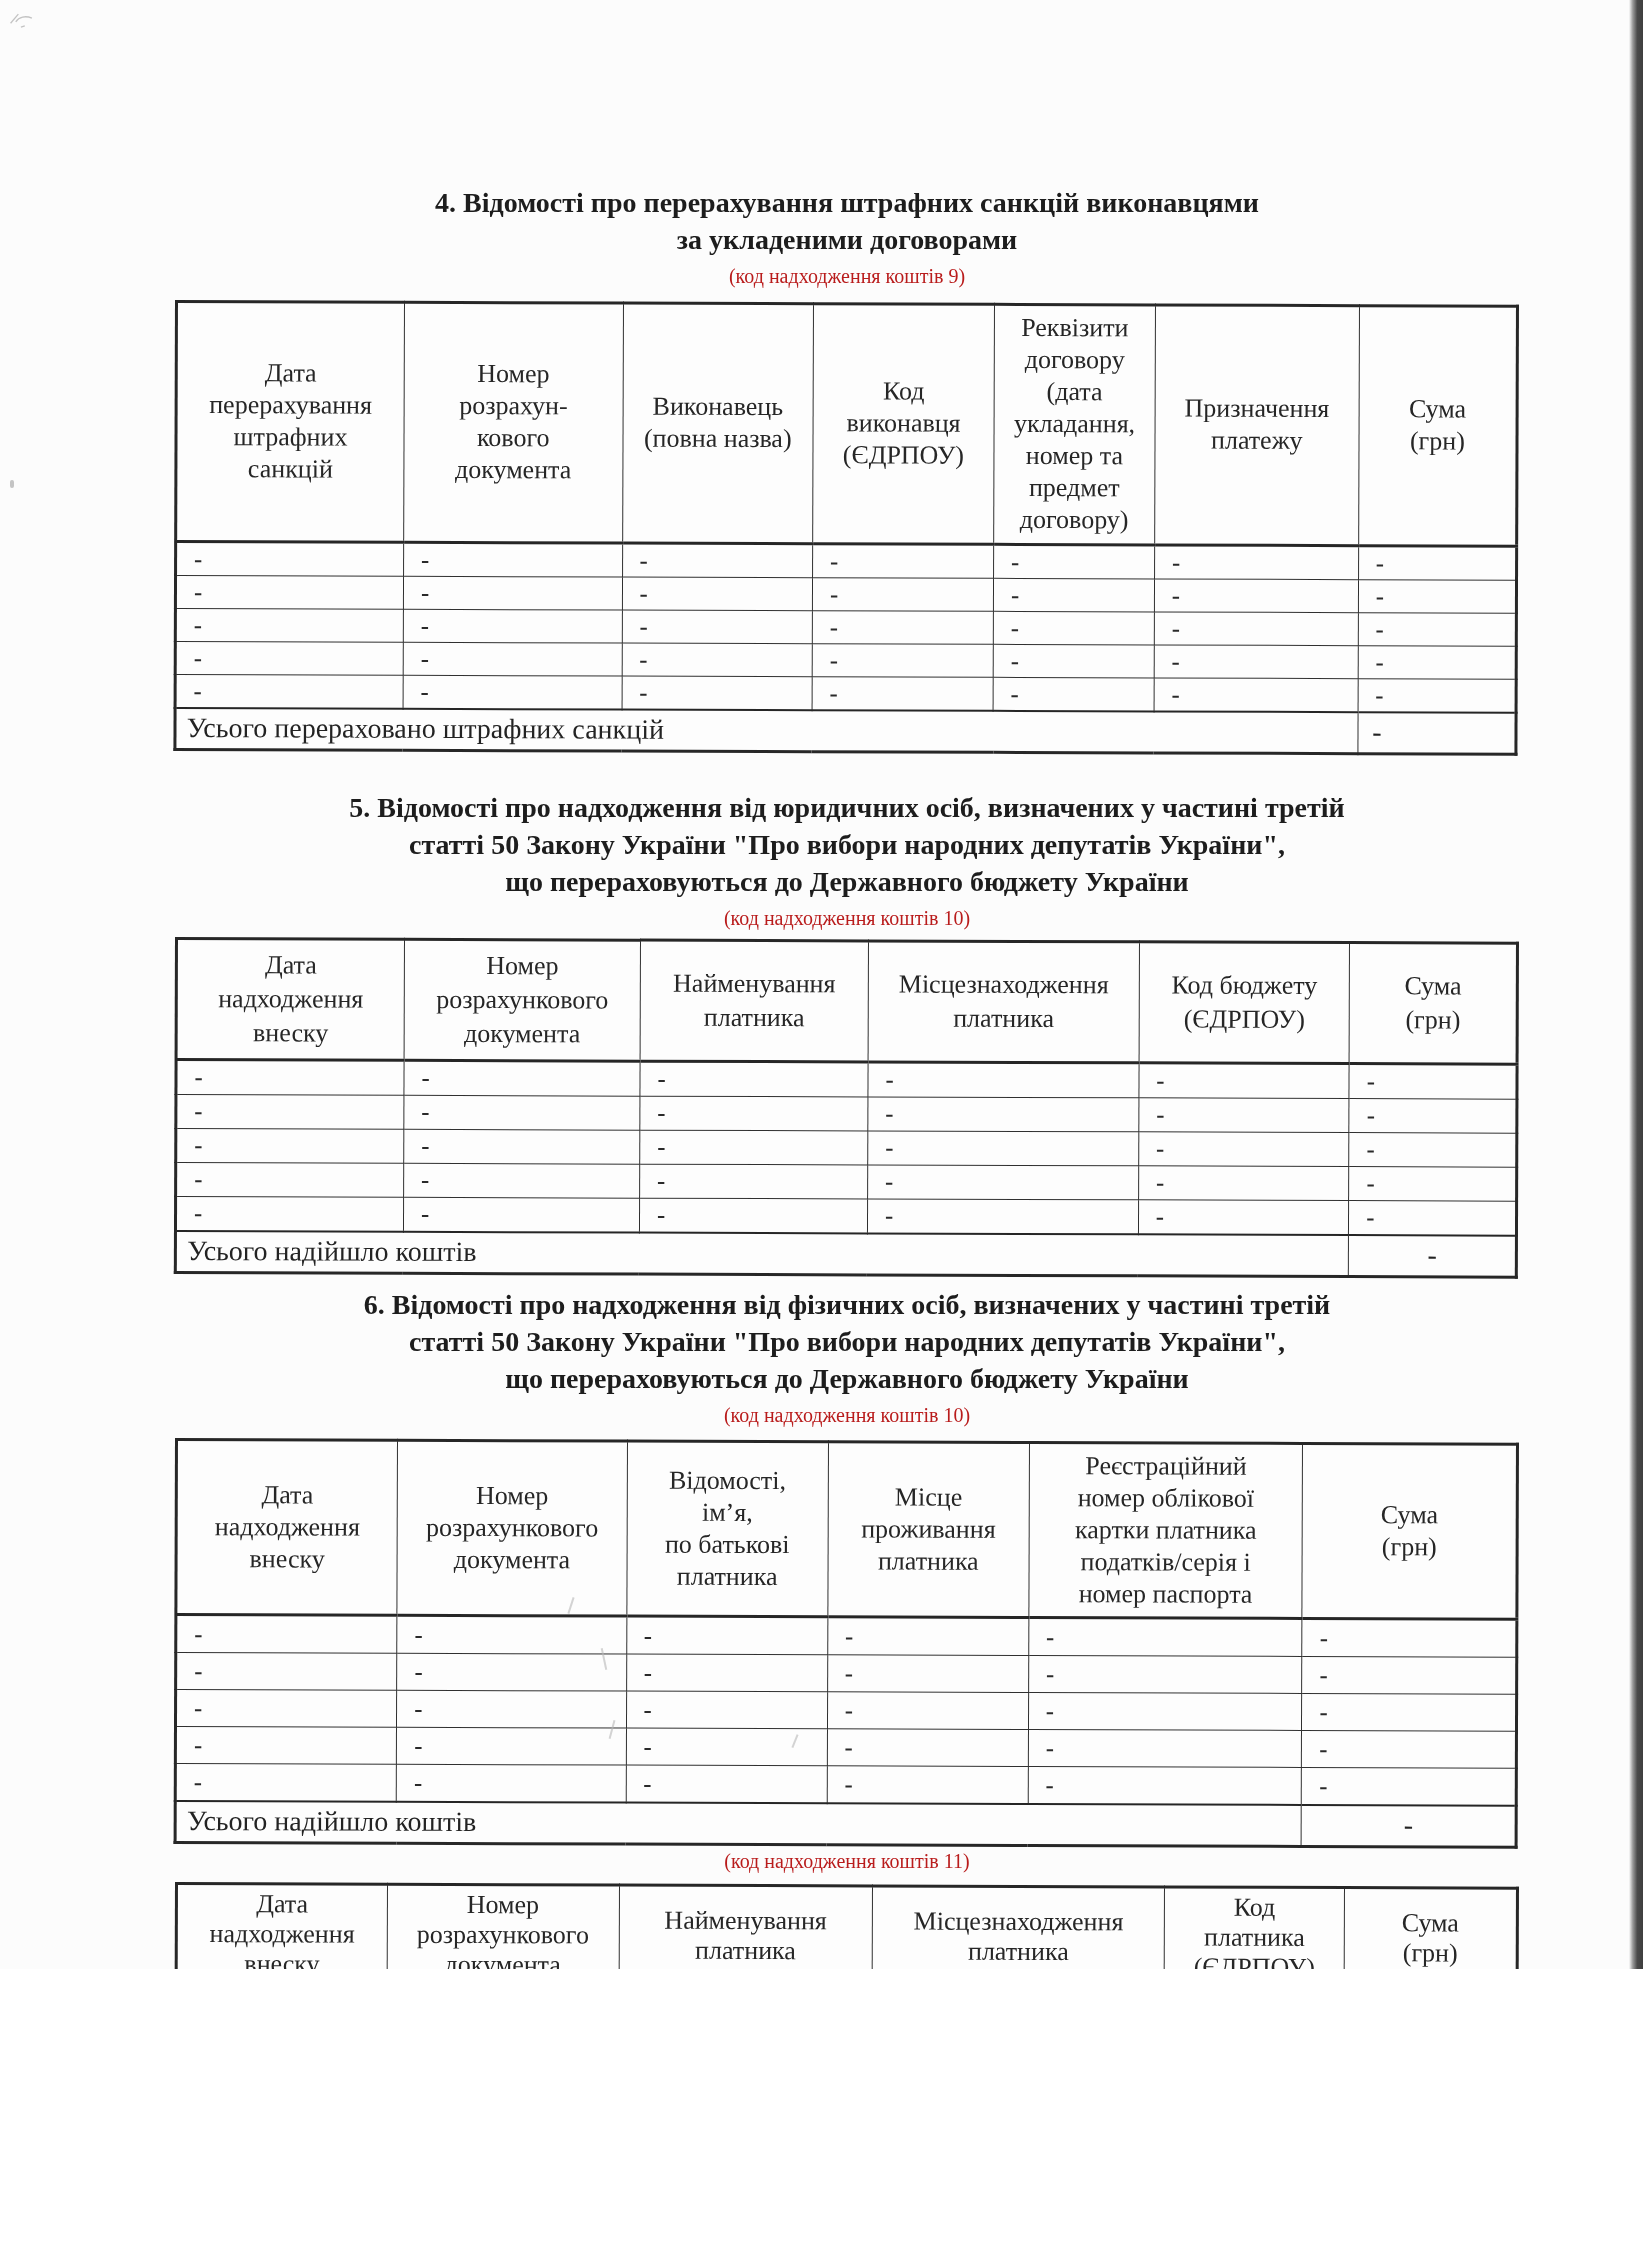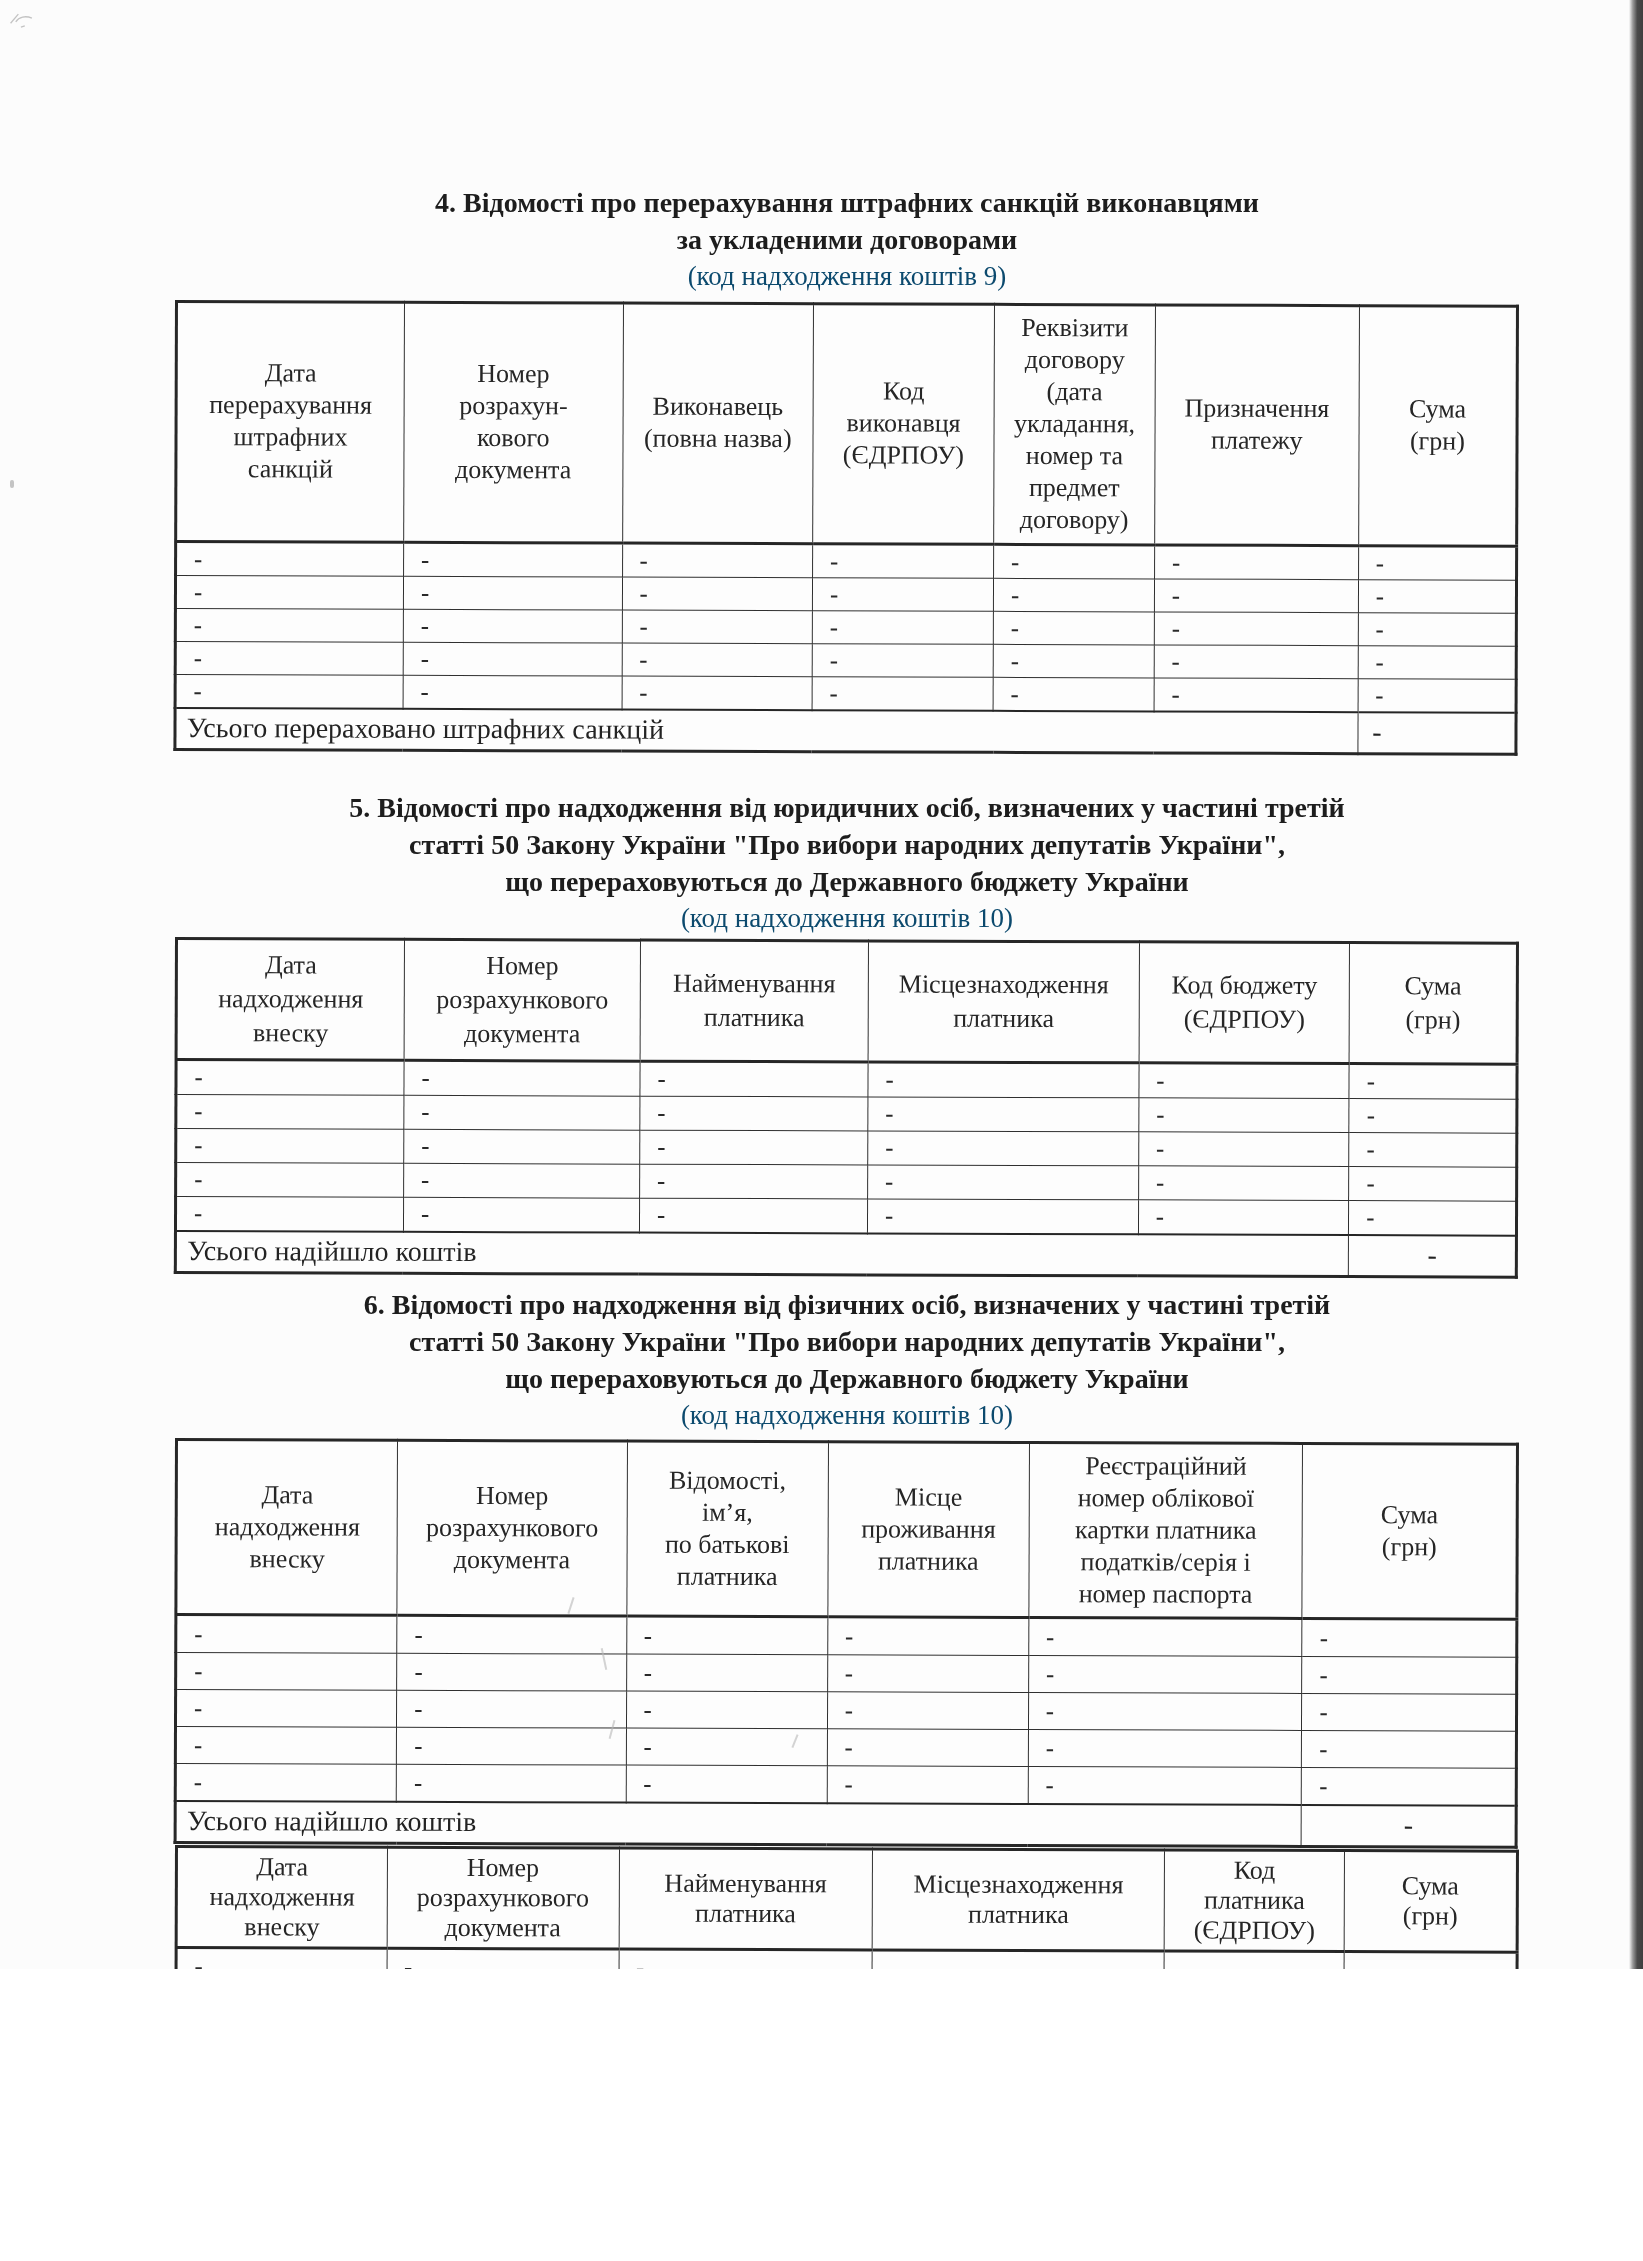--- a/index.html
+++ b/index.html
@@ -11,22 +11,22 @@
     color:#242424;
     overflow:hidden;
   }
   .content{position:absolute;left:175px;top:0;width:1344px;}
 
   .title-bold{
     font-weight:700;font-size:28px;line-height:37px;
     text-align:center;white-space:pre-line;color:#1d1d1d;
   }
   .title-code{
-    font-weight:400;font-size:27px;line-height:37px;
-    text-align:center;color:#0c4a6e;
+    font-weight:400;font-size:20px;line-height:37px;
+    text-align:center;color:#b91c1c;
   }
 
   table{
     width:100%;
     border-collapse:collapse;
     table-layout:fixed;
     background:#fdfdfd;
     transform:rotate(0.2deg);
     transform-origin:left top;
   }
@@ -355,20 +355,21 @@
         <tfoot>
           <tr>
             <td class="flabel" colspan="5">Усього надійшло коштів</td>
             <td class="fvalue">-</td>
           </tr>
         </tfoot>
       </table>
     </div>
 
     <div>
+      <div class="title-code">(код надходження коштів 11)</div>
       <table class="t7 mt-tbl7">
         <colgroup>
           <col style="width:15.7%">
             <col style="width:17.3%">
             <col style="width:18.9%">
           <col style="width:21.8%">
             <col style="width:13.4%">
             <col style="width:12.9%">
         </colgroup>
         <thead>

